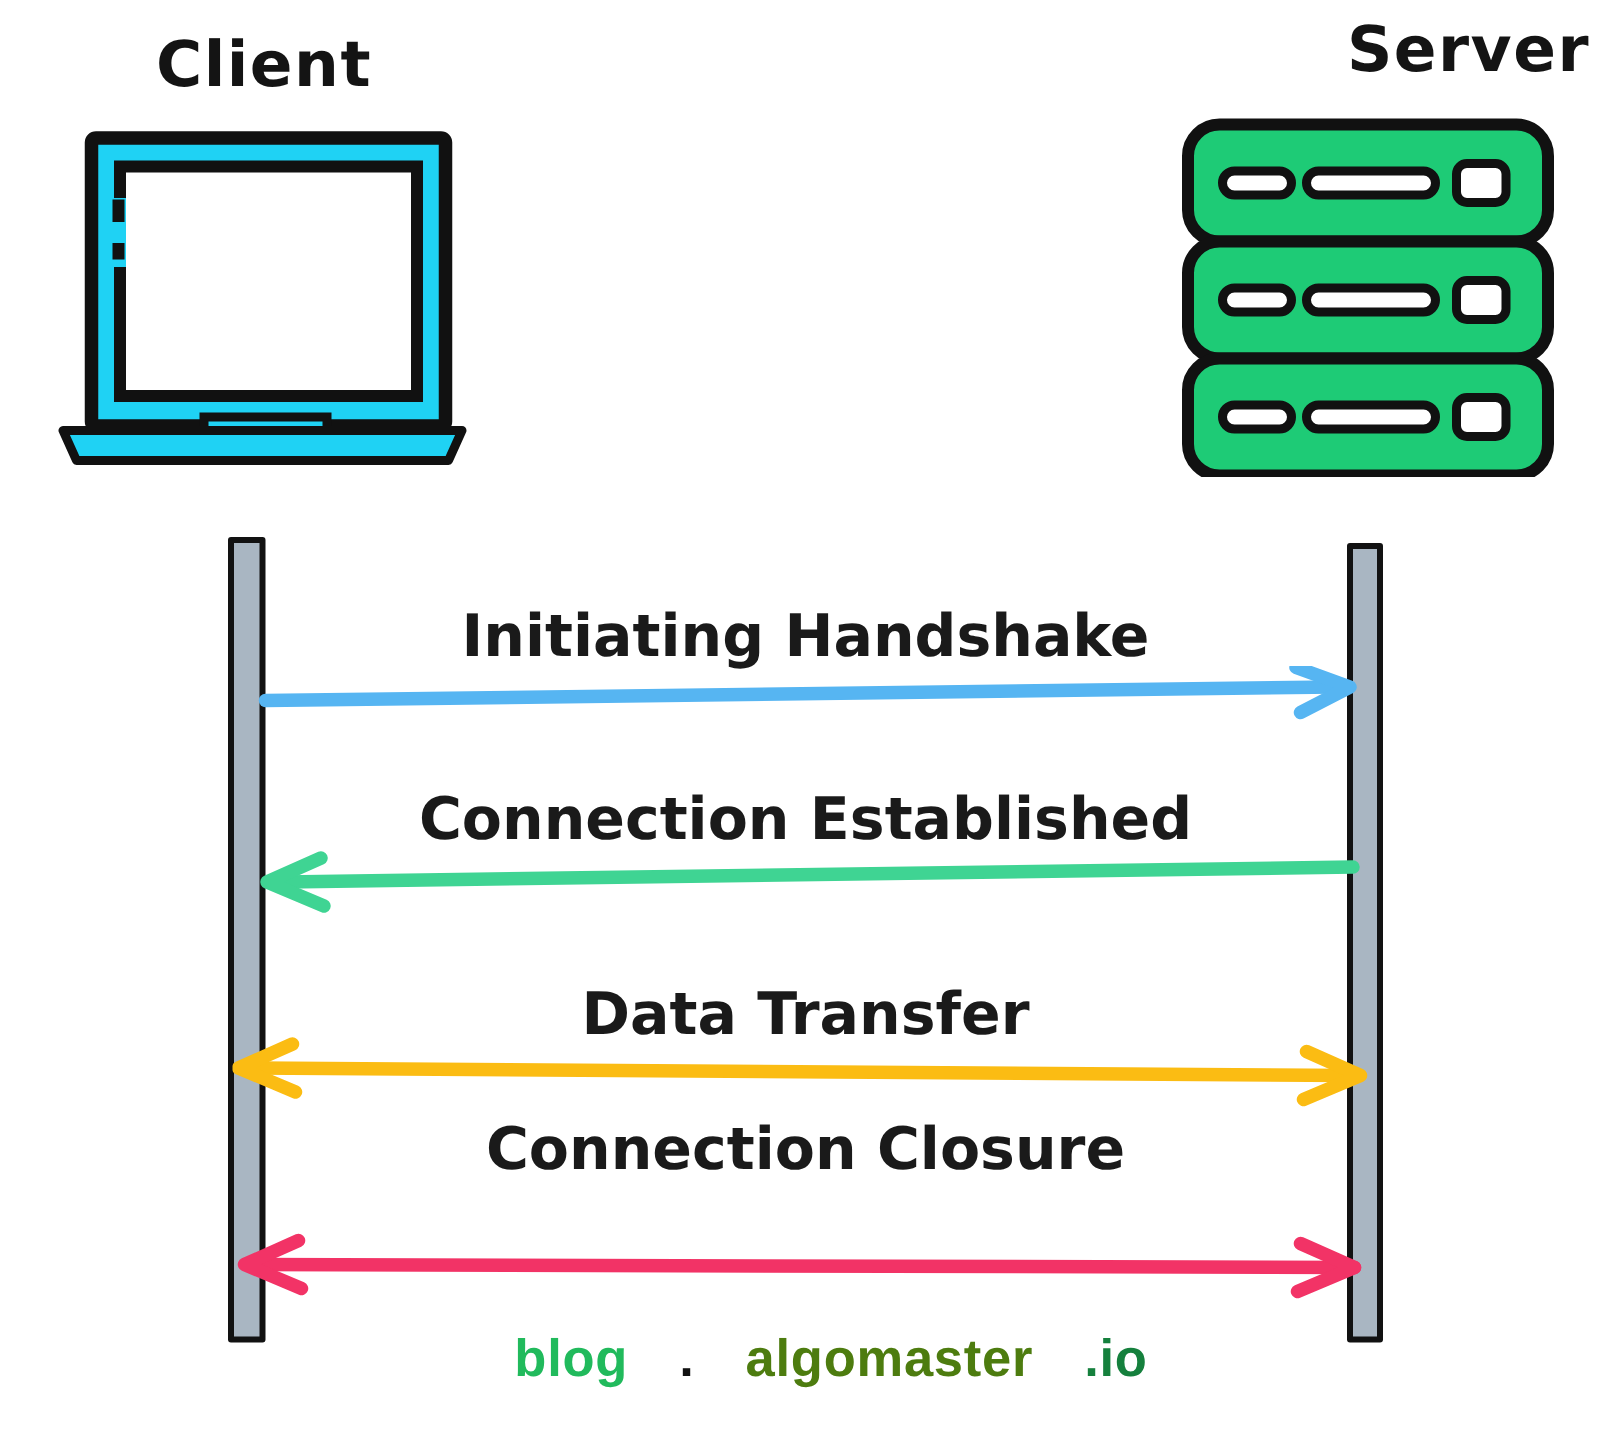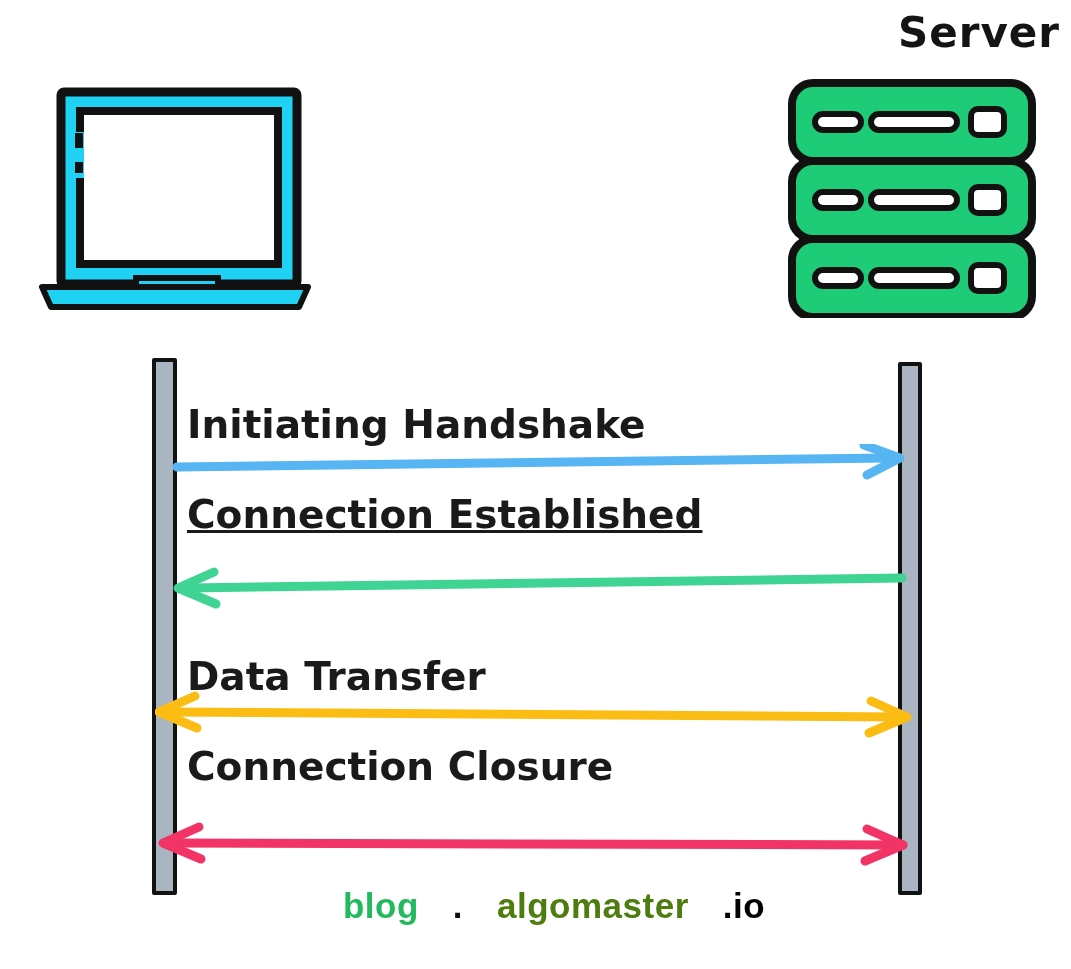--- a/index.html
+++ b/index.html
@@ -10,40 +10,41 @@
   .actor-label{
     position:absolute;text-align:center;font-size:42px;font-weight:600;
     color:#141414;letter-spacing:1px;white-space:nowrap;
   }
   .actor-icon{position:absolute;display:block;}
   .lifeline{
     position:absolute;border:4px solid #121212;border-radius:2px;
     background-color:currentColor;box-sizing:border-box;
   }
   .msg-label{
-    position:absolute;left:187px;width:700px;
+    position:absolute;left:187px;width:700px;text-align:center;
     font-size:39px;font-weight:600;color:#1a1a1a;white-space:nowrap;
   }
   .arrow{position:absolute;display:block;}
   .arrow line,.arrow polyline{
     stroke:currentColor;stroke-width:9;fill:none;
     stroke-linecap:round;stroke-linejoin:round;
   }
   .footer{
     position:absolute;left:237px;width:600px;top:886px;text-align:center;
     font-family:"Liberation Sans",sans-serif;font-size:35px;font-weight:700;
     letter-spacing:0.5px;white-space:nowrap;
   }
   .footer span{color:currentColor;margin-left:34px;}
 </style>
 </head>
 <body>
 
 <div class="canvas">
 
+  <div class="actor-label" style="left:60px;top:18px;width:232px;">Client</div>
 
   <svg class="actor-icon" style="left: 38px; top: 86px; color: rgb(31, 210, 244);" width="274" height="226" viewBox="0 0 274 226">
     <rect x="23" y="6" width="236" height="192" rx="3" fill="currentColor" stroke="#111" stroke-width="9"></rect>
     <rect x="42" y="25" width="198" height="153" fill="#ffffff" stroke="#111" stroke-width="8"></rect>
     <rect x="36" y="46" width="10" height="46" fill="currentColor"></rect>
     <rect x="37" y="47" width="8" height="15" fill="#111"></rect>
     <rect x="37" y="76" width="8" height="11" fill="#111"></rect>
     <rect x="98" y="192" width="82" height="16" fill="currentColor" stroke="#111" stroke-width="6"></rect>
     <path d="M4,201 L270,201 L261,221 L13,221 Z" fill="currentColor" stroke="#111" stroke-width="6" stroke-linejoin="round"></path>
   </svg>
@@ -70,37 +71,37 @@
 
   <div class="lifeline" style="left: 152px; top: 358px; width: 25px; height: 537px; color: rgb(169, 182, 194);"></div>
   <div class="lifeline" style="left: 898px; top: 362px; width: 24px; height: 533px; color: rgb(169, 182, 194);"></div>
 
   <div class="msg-label" style="top:402px;">Initiating Handshake</div>
   <svg class="arrow" style="left: 172px; top: 444px; color: rgb(86, 181, 242);" width="736" height="40" viewBox="0 0 736 40">
     <line x1="5" y1="23" x2="718" y2="14"></line>
     <polyline points="692,1 728,14 695,31"></polyline>
   </svg>
 
-  <div class="msg-label" style="top:492px;text-decoration:underline;">Connection Established</div>
+  <div class="msg-label" style="top:524px;">Connection Established</div>
   <svg class="arrow" style="left: 172px; top: 564px; color: rgb(63, 212, 147);" width="736" height="48" viewBox="0 0 736 48">
     <line x1="730" y1="14" x2="18" y2="24"></line>
     <polyline points="42,8 6,24 44,40"></polyline>
   </svg>
 
   <div class="msg-label" style="top:640px;margin-top:14px;">Data Transfer</div>
   <svg class="arrow" style="left: 155px; top: 690px; color: rgb(251, 188, 19);" width="760" height="48" viewBox="0 0 760 48">
     <line x1="14" y1="22" x2="744" y2="27"></line>
     <polyline points="40,6 4,22 42,38"></polyline>
     <polyline points="716,11 752,27 714,43"></polyline>
   </svg>
 
   <div class="msg-label" style="top:744px;">Connection Closure</div>
   <svg class="arrow" style="left: 155px; top: 820px; color: rgb(242, 51, 102);" width="760" height="48" viewBox="0 0 760 48">
     <line x1="10" y1="23" x2="748" y2="25"></line>
     <polyline points="44,7 8,23 46,39"></polyline>
     <polyline points="712,9 748,25 710,41"></polyline>
   </svg>
 
   <div class="footer">
-    <span style="color: rgb(33, 186, 92);">blog</span><span style="color: rgb(17, 17, 17);">.</span><span style="color: #4d7c0f;">algomaster</span><span style="color: #000000;">.io</span>
+    <span style="color: rgb(33, 186, 92);">blog</span><span style="color: rgb(17, 17, 17);">.</span><span style="color: #4d7c0f;">algomaster</span><span style="color: #15803d;">.io</span>
   </div>
 
 </div>
 
 </body></html>

